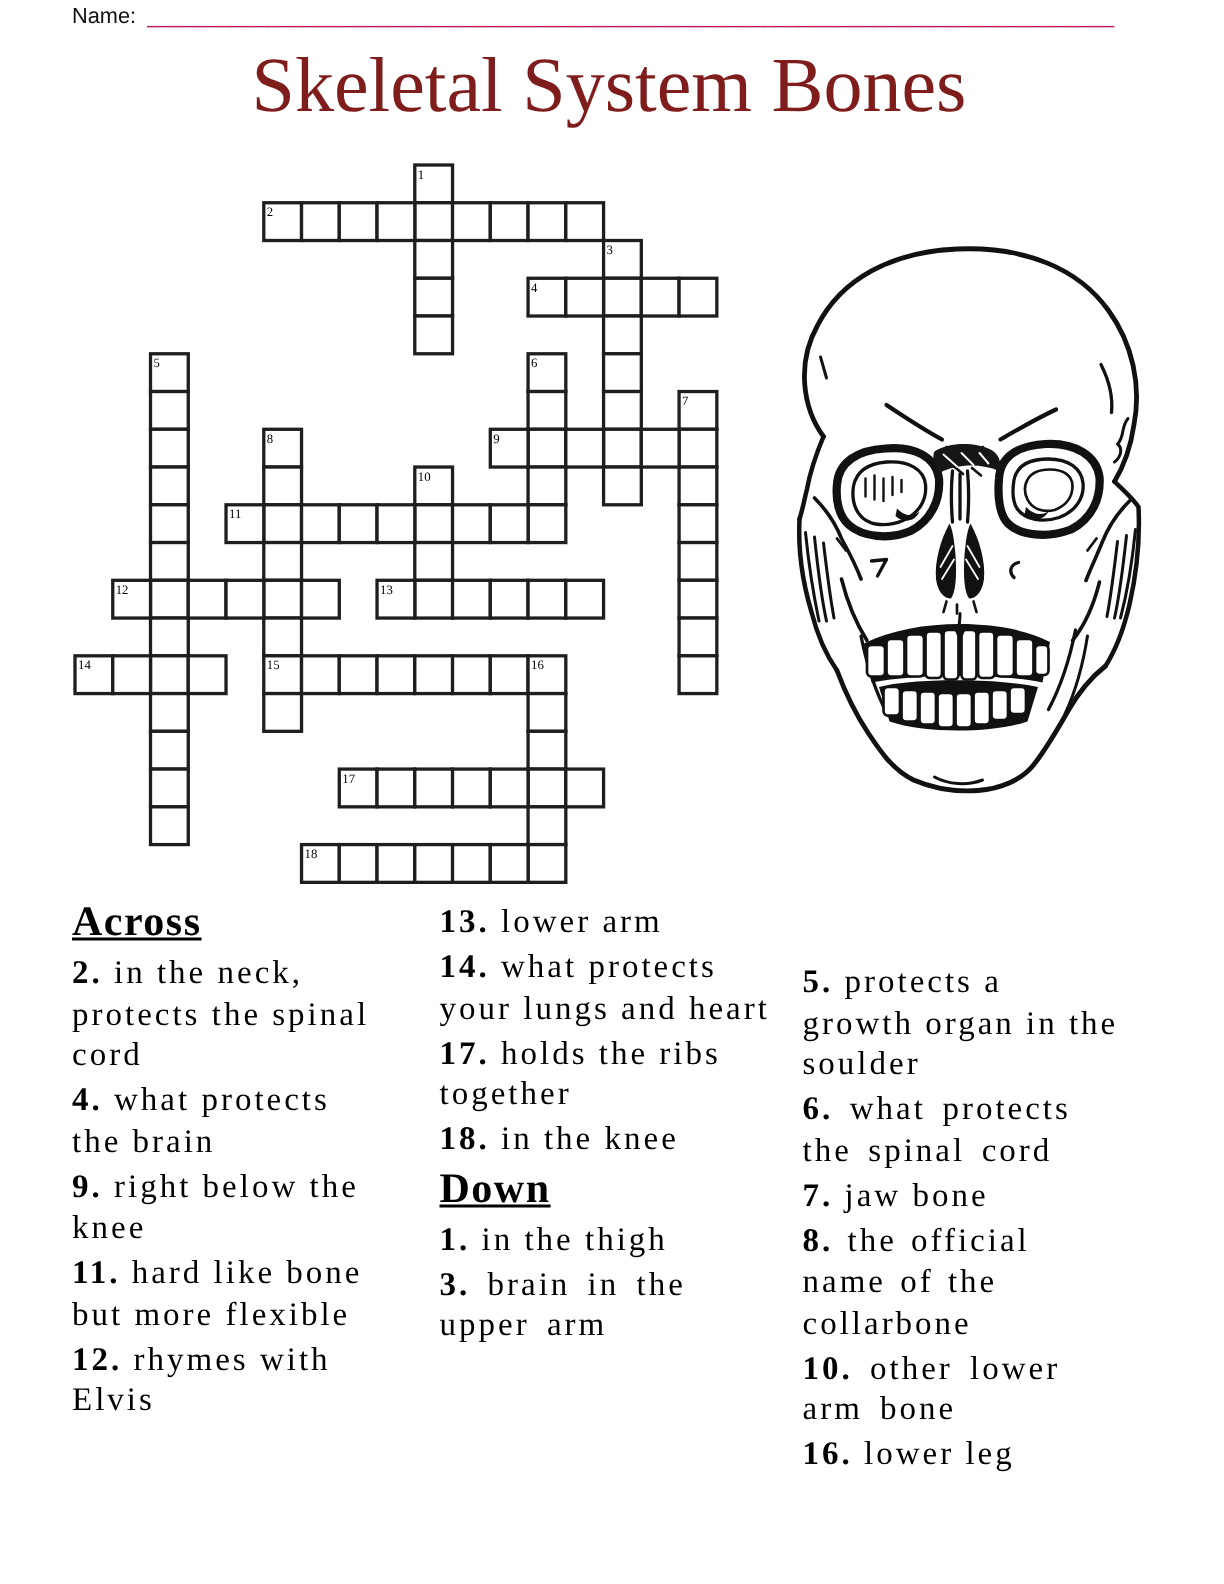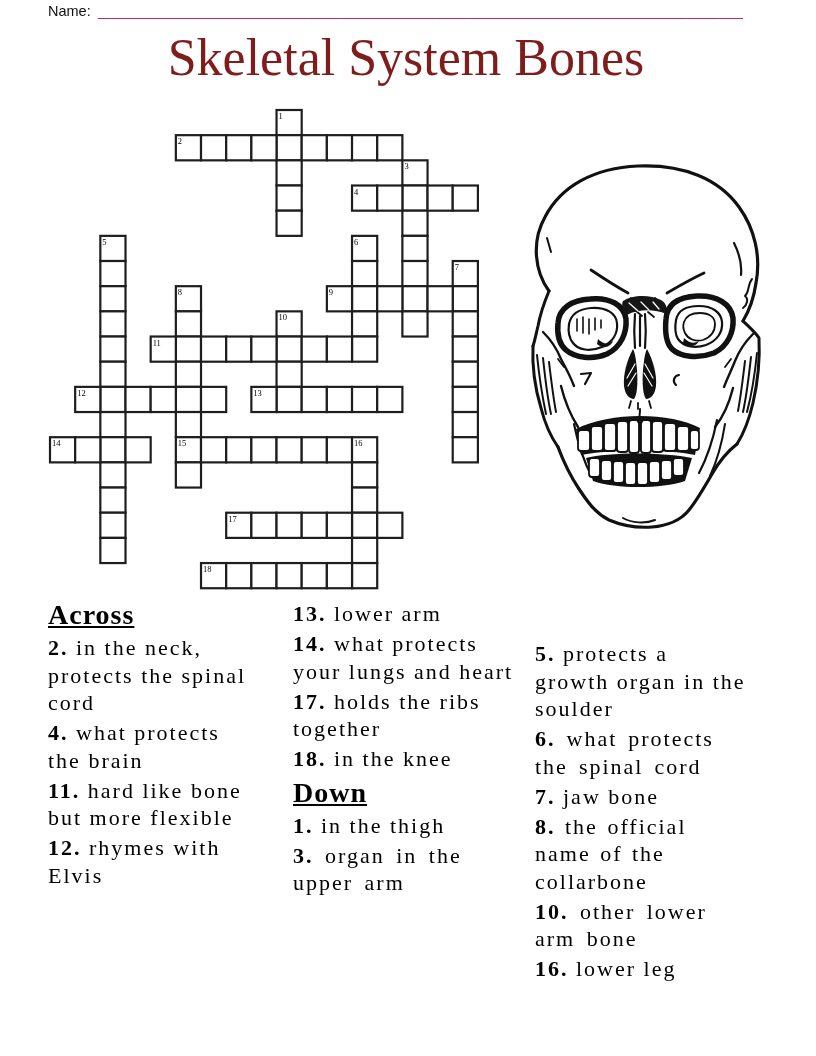--- a/index.html
+++ b/index.html
@@ -249,31 +249,32 @@
         <rect x="133" y="298" width="11" height="20" rx="3"></rect>
         <rect x="145" y="296" width="11" height="18" rx="3"></rect>
       </g>
     </g>
   </svg>
 
   <div class="clue-col" id="clue-col-1" data-name="clue-column-1">
       <div class="clue-heading" data-name="across-heading">Across</div>
       <div class="clue" data-name="clue-across-2"><b class="clue-num">2.</b><span class="clue-text"> in the neck, protects the spinal cord</span></div>
       <div class="clue" data-name="clue-across-4"><b class="clue-num">4.</b><span class="clue-text"> what protects the brain</span></div>
+      <div class="clue" data-name="clue-across-9"><b class="clue-num">9.</b><span class="clue-text"> right below the knee</span></div>
       <div class="clue" data-name="clue-across-11"><b class="clue-num">11.</b><span class="clue-text"> hard like bone but more flexible</span></div>
       <div class="clue" data-name="clue-across-12"><b class="clue-num">12.</b><span class="clue-text"> rhymes with Elvis</span></div>
     </div>
   <div class="clue-col" id="clue-col-2" data-name="clue-column-2">
       <div class="clue" data-name="clue-across-13"><b class="clue-num">13.</b><span class="clue-text"> lower arm</span></div>
       <div class="clue" data-name="clue-across-14"><b class="clue-num">14.</b><span class="clue-text"> what protects your lungs and heart</span></div>
       <div class="clue" data-name="clue-across-17"><b class="clue-num">17.</b><span class="clue-text"> holds the ribs together</span></div>
       <div class="clue" data-name="clue-across-18"><b class="clue-num">18.</b><span class="clue-text"> in the knee</span></div>
       <div class="clue-heading mid" data-name="down-heading">Down</div>
       <div class="clue" data-name="clue-down-1"><b class="clue-num">1.</b><span class="clue-text"> in the thigh</span></div>
-      <div class="clue" data-name="clue-down-3"><b class="clue-num">3.</b><span class="clue-text"> organ in the upper arm</span></div>
+      <div class="clue" data-name="clue-down-3"><b class="clue-num">3.</b><span class="clue-text"> brain in the upper arm</span></div>
     </div>
   <div class="clue-col" id="clue-col-3" data-name="clue-column-3">
       <div class="clue" data-name="clue-down-5"><b class="clue-num">5.</b><span class="clue-text"> protects a growth organ in the soulder</span></div>
       <div class="clue" data-name="clue-down-6"><b class="clue-num">6.</b><span class="clue-text"> what protects the spinal cord</span></div>
       <div class="clue" data-name="clue-down-7"><b class="clue-num">7.</b><span class="clue-text"> jaw bone</span></div>
       <div class="clue" data-name="clue-down-8"><b class="clue-num">8.</b><span class="clue-text"> the official name of the collarbone</span></div>
       <div class="clue" data-name="clue-down-10"><b class="clue-num">10.</b><span class="clue-text"> other lower arm bone</span></div>
       <div class="clue" data-name="clue-down-16"><b class="clue-num">16.</b><span class="clue-text"> lower leg</span></div>
     </div>
 

